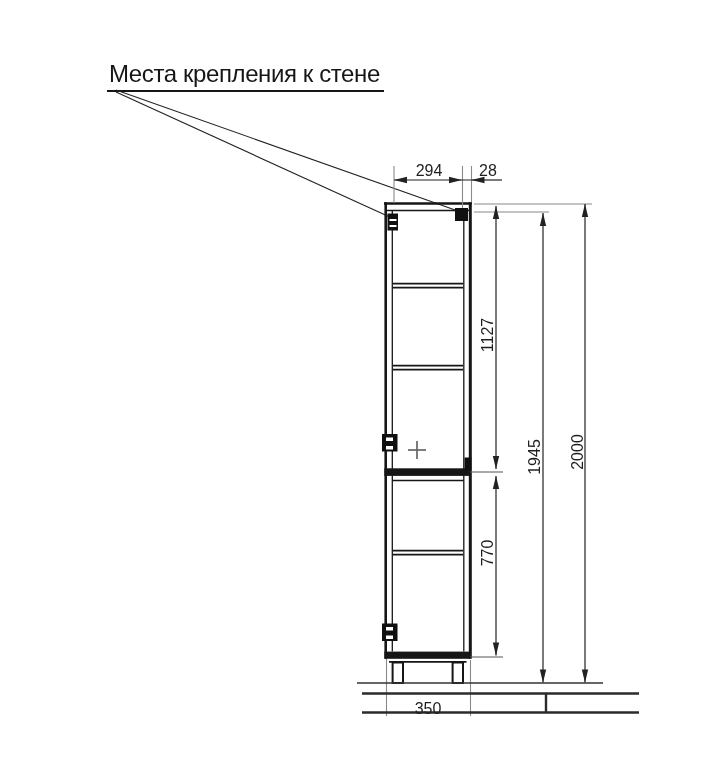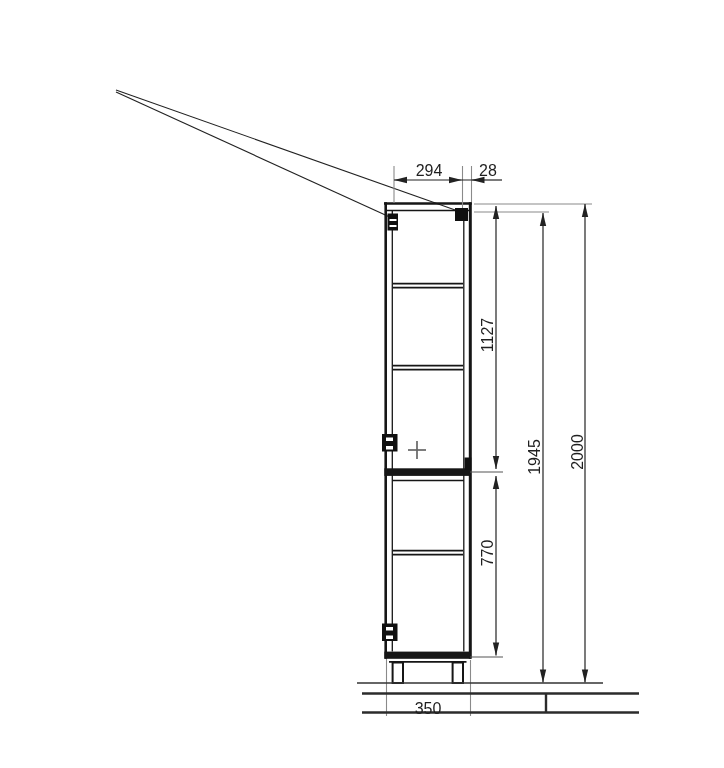--- a/index.html
+++ b/index.html
@@ -25,20 +25,21 @@
     font-family:"Liberation Sans", sans-serif;
     font-size:16px;
     fill:#1f1f1f;
   }
 </style>
 </head>
 <body>
 
 <div class="stage">
 
+  <div class="title">Места крепления к стене</div>
 
   <svg width="724" height="768" viewBox="0 0 724 768">
 
     <g stroke="#222222" stroke-width="1.1">
       <line x1="116" y1="90" x2="458" y2="211"></line>
       <line x1="116" y1="92" x2="393" y2="218.5"></line>
     </g>
 
     <g stroke="#161616" fill="none">
 

